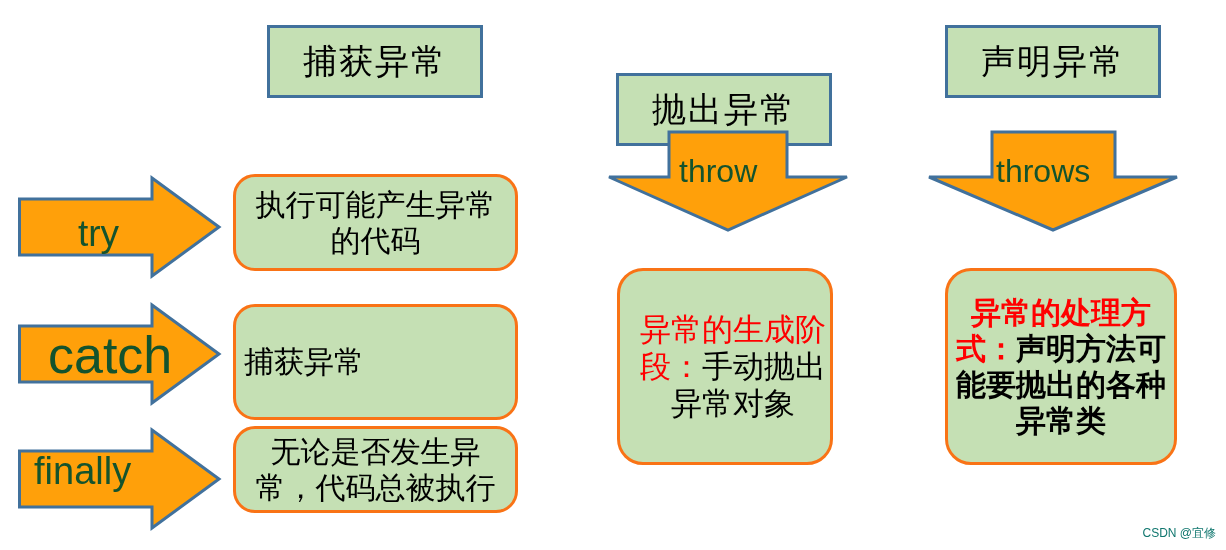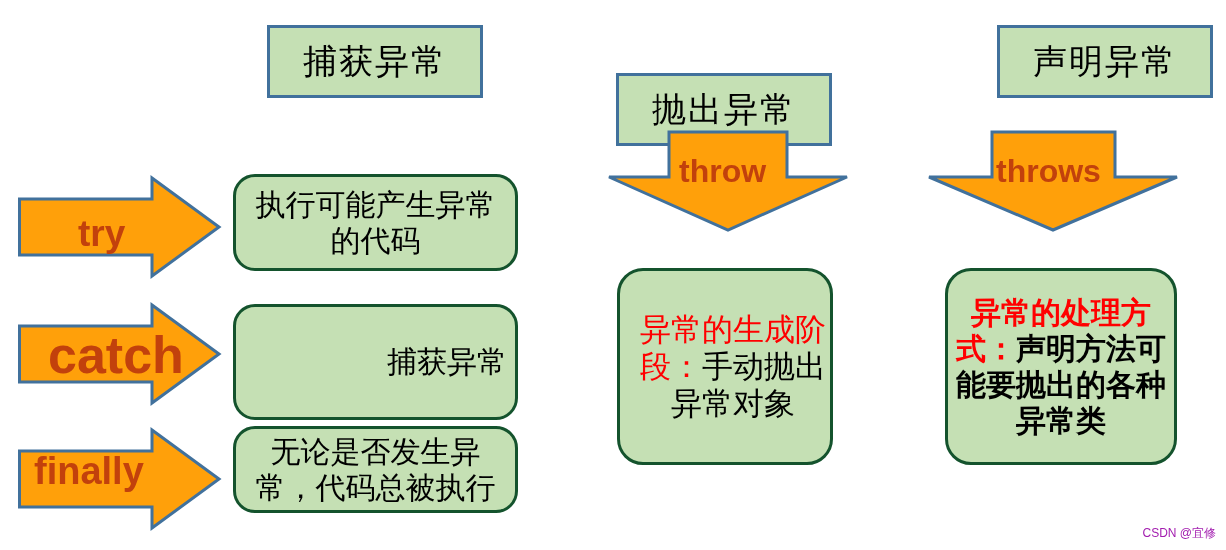--- a/index.html
+++ b/index.html
@@ -33,32 +33,32 @@
   }
   .hdr-box .cn {
     font-family: "Liberation Serif", serif;
     font-size: 34px;
     color: #000000;
     letter-spacing: 2px;
     line-height: 1;
   }
   #hdr-catch { left: 267px; top: 25px; width: 216px; height: 73px; }
   #hdr-throw { left: 616px; top: 25px; width: 216px; height: 73px; margin-top: 48px; }
-  #hdr-decl  { left: 997px; top: 25px; width: 216px; height: 73px; }
+  #hdr-decl  { left: 945px; top: 25px; width: 216px; height: 73px; }
 
   
   .rbox {
     position: absolute;
     box-sizing: border-box;
     background: #C5E0B4;
-    border: 3px solid #14532d;
+    border: 3px solid #f97316;
     border-radius: 22px;
     display: flex;
     align-items: center;
-    justify-content: flex-end;
+    justify-content: flex-start;
     text-align: center;
   }
   .rbox .cn {
     font-family: "Liberation Serif", serif;
     font-size: 30px;
     color: #000000;
     line-height: 1.18;
     padding: 0 8px;
   }
   #box-try     { left: 233px; top: 174px; width: 285px; height: 97px; }
@@ -73,22 +73,22 @@
   .red { color: #FF0000; }
 
   
   .arrow-right {
     position: absolute;
   }
   .arrow-right svg { display: block; overflow: visible; }
   .arrow-label {
     position: absolute;
     font-family: "Liberation Sans", sans-serif;
-    font-weight: bold;
-    color: #c2410c;
+    font-weight: normal;
+    color: #14532d;
     white-space: nowrap;
     line-height: 1;
   }
   #arr-try     { left: 18px; top: 176px; }
   #arr-catch   { left: 18px; top: 303px; }
   #arr-finally { left: 18px; top: 428px; }
 
   #lbl-try     { left: 78px;  top: 215px; font-size: 37px; text-align: right; }
   #lbl-catch   { left: 48px;  top: 329px; font-size: 52px; }
   #lbl-finally { left: 34px;  top: 452px; font-size: 38px; }
@@ -102,21 +102,21 @@
   #lbl-throw  { left: 679px; top: 155px; font-size: 32px; }
   #lbl-throws { left: 996px; top: 155px; font-size: 32px; }
 
   
   #watermark {
     position: absolute;
     right: 10px;
     bottom: 8px;
     font-family: "Liberation Sans", sans-serif;
     font-size: 12px;
-    color: #a21caf;
+    color: #0f766e;
     white-space: nowrap;
   }
 </style>
 </head>
 <body>
 
 <div class="canvas">
 
   <div class="hdr-box" id="hdr-catch">
     <span class="cn">捕获异常</span>

